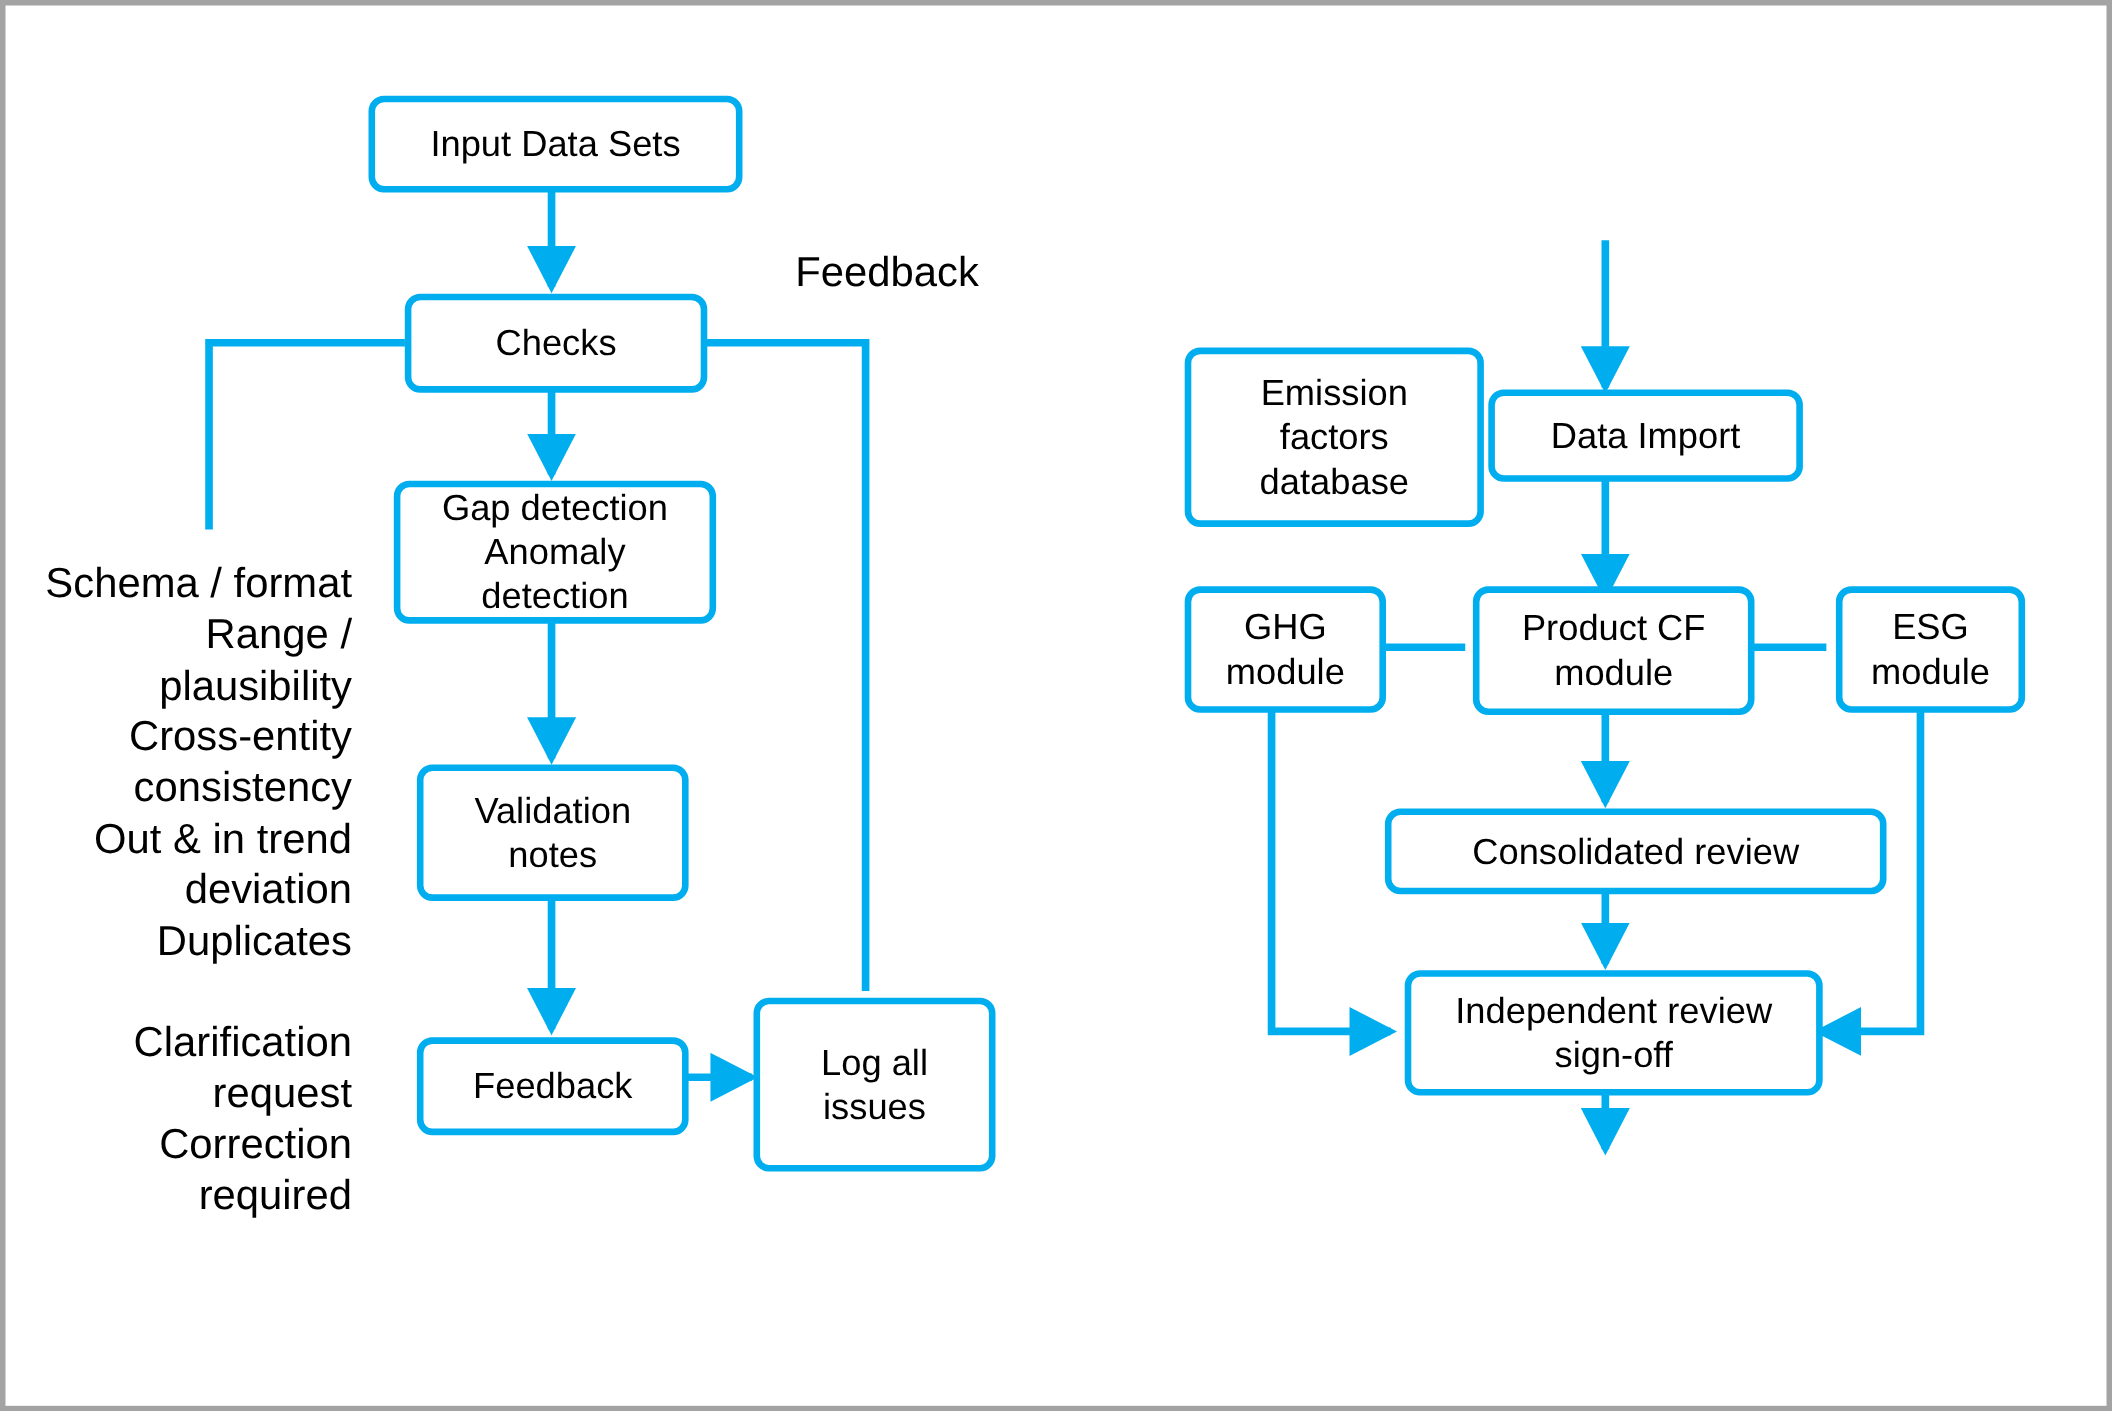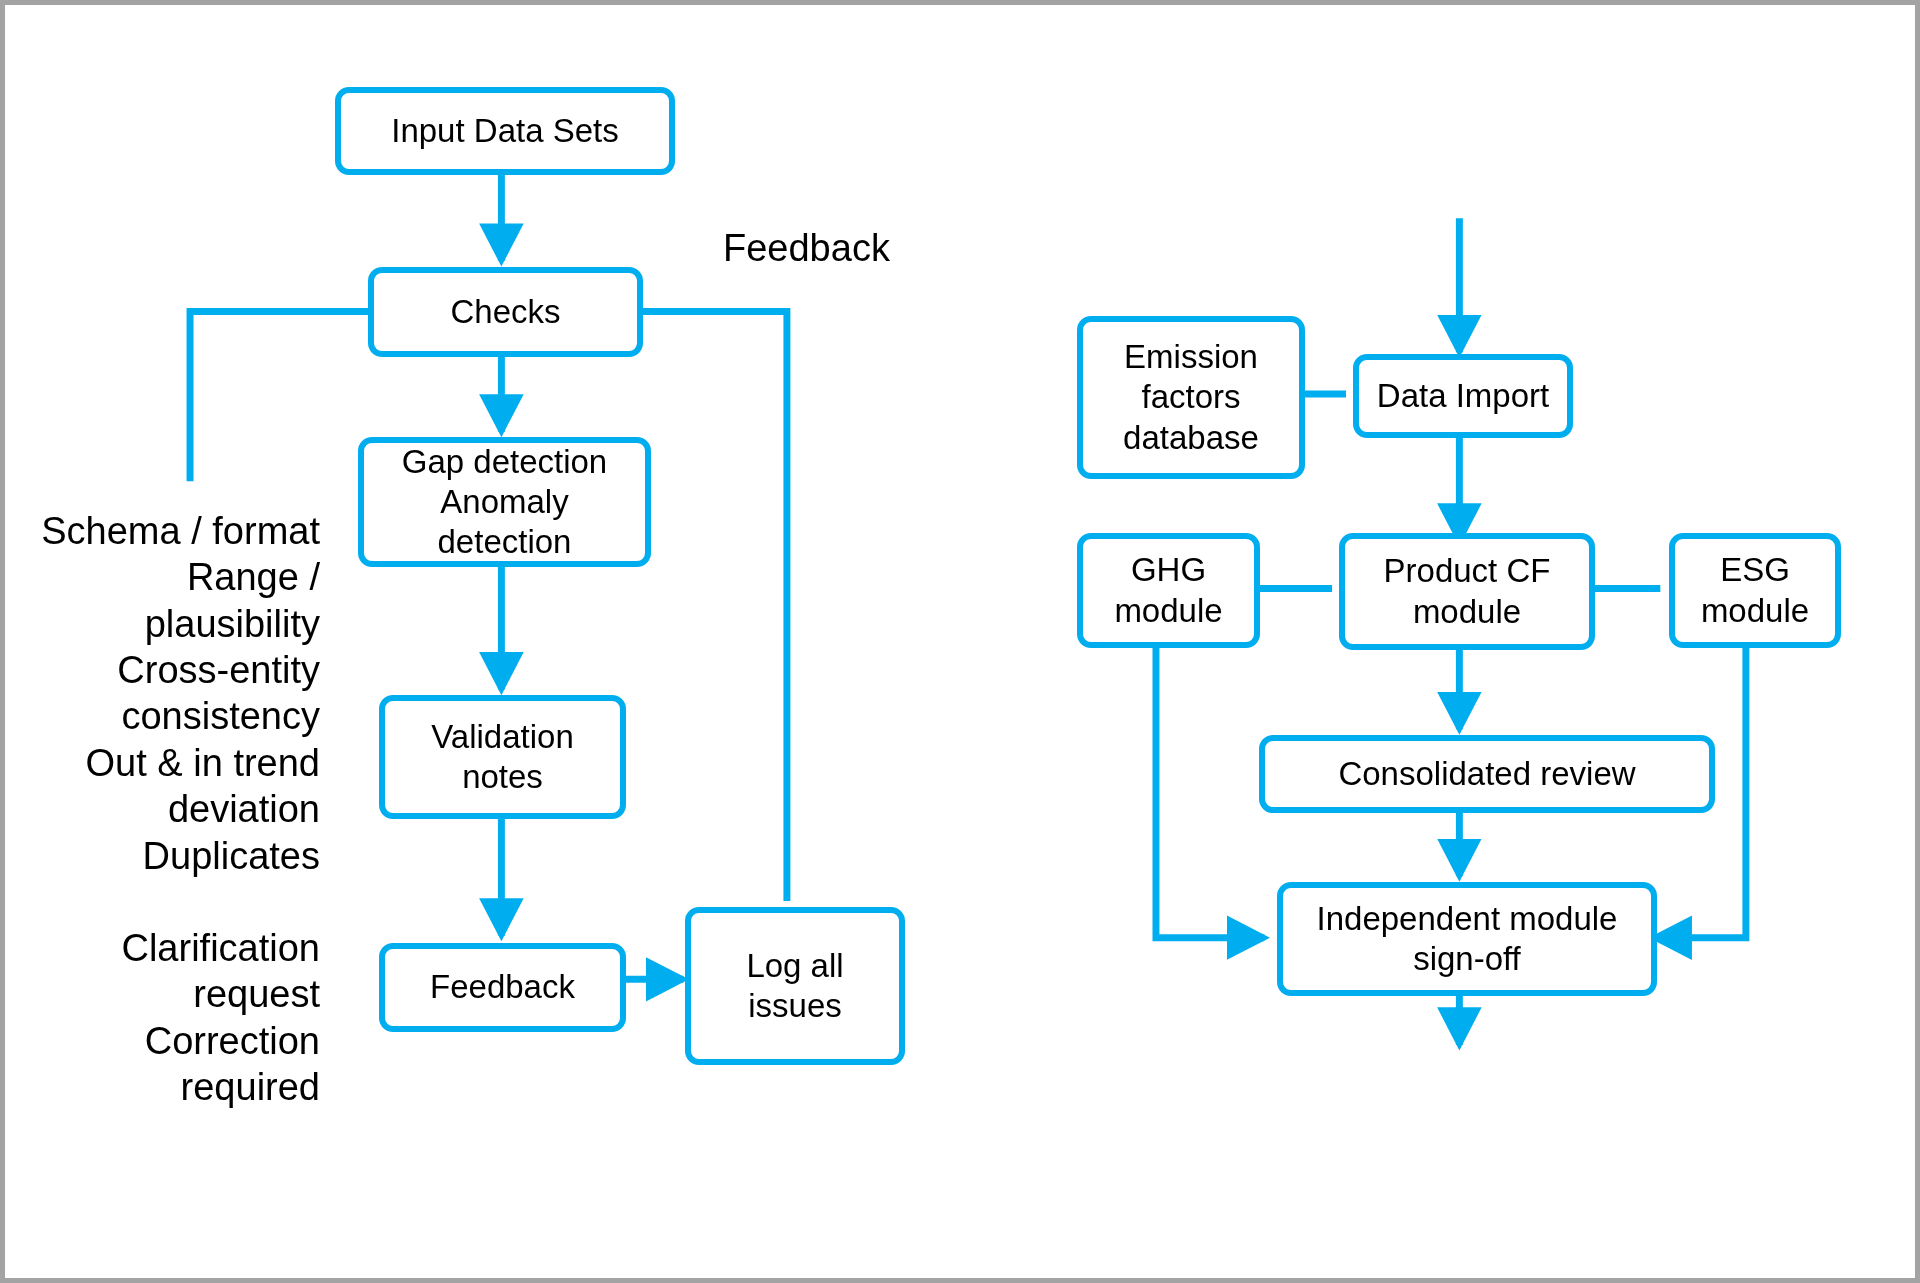--- a/index.html
+++ b/index.html
@@ -128,27 +128,27 @@
 Out &amp; in trend
 deviation
 Duplicates</div>
 
   <div class="caption right-align" style="left:20px; top:920px; width:295px;">Clarification
 request
 Correction
 required</div>
 
 
-  <div class="node" style="left:1072px; top:311px; width:228px; height:163px;">
+  <div class="node" style="left:1072px; top:311px; width:272px; height:163px;">
     <span class="txt">Emission
 factors
 database</span>
   </div>
 
-  <div class="node" style="left:1348px; top:349px; width:220px; height:84px;">
+  <div class="node" style="left:1348px; top:349px; width:286px; height:84px;">
     <span class="txt">Data Import</span>
   </div>
 
   <div class="node" style="left:1072px; top:528px; width:183px; height:115px;">
     <span class="txt">GHG
 module</span>
   </div>
 
   <div class="node" style="left:1334px; top:528px; width:256px; height:117px;">
     <span class="txt">Product CF
@@ -158,18 +158,18 @@
   <div class="node" style="left:1664px; top:528px; width:172px; height:115px;">
     <span class="txt">ESG
 module</span>
   </div>
 
   <div class="node" style="left:1254px; top:730px; width:456px; height:78px;">
     <span class="txt">Consolidated review</span>
   </div>
 
   <div class="node" style="left:1272px; top:877px; width:380px; height:114px;">
-    <span class="txt">Independent module
+    <span class="txt">Independent review
 sign-off</span>
   </div>
 
 
 </div>
 
 </body></html>

